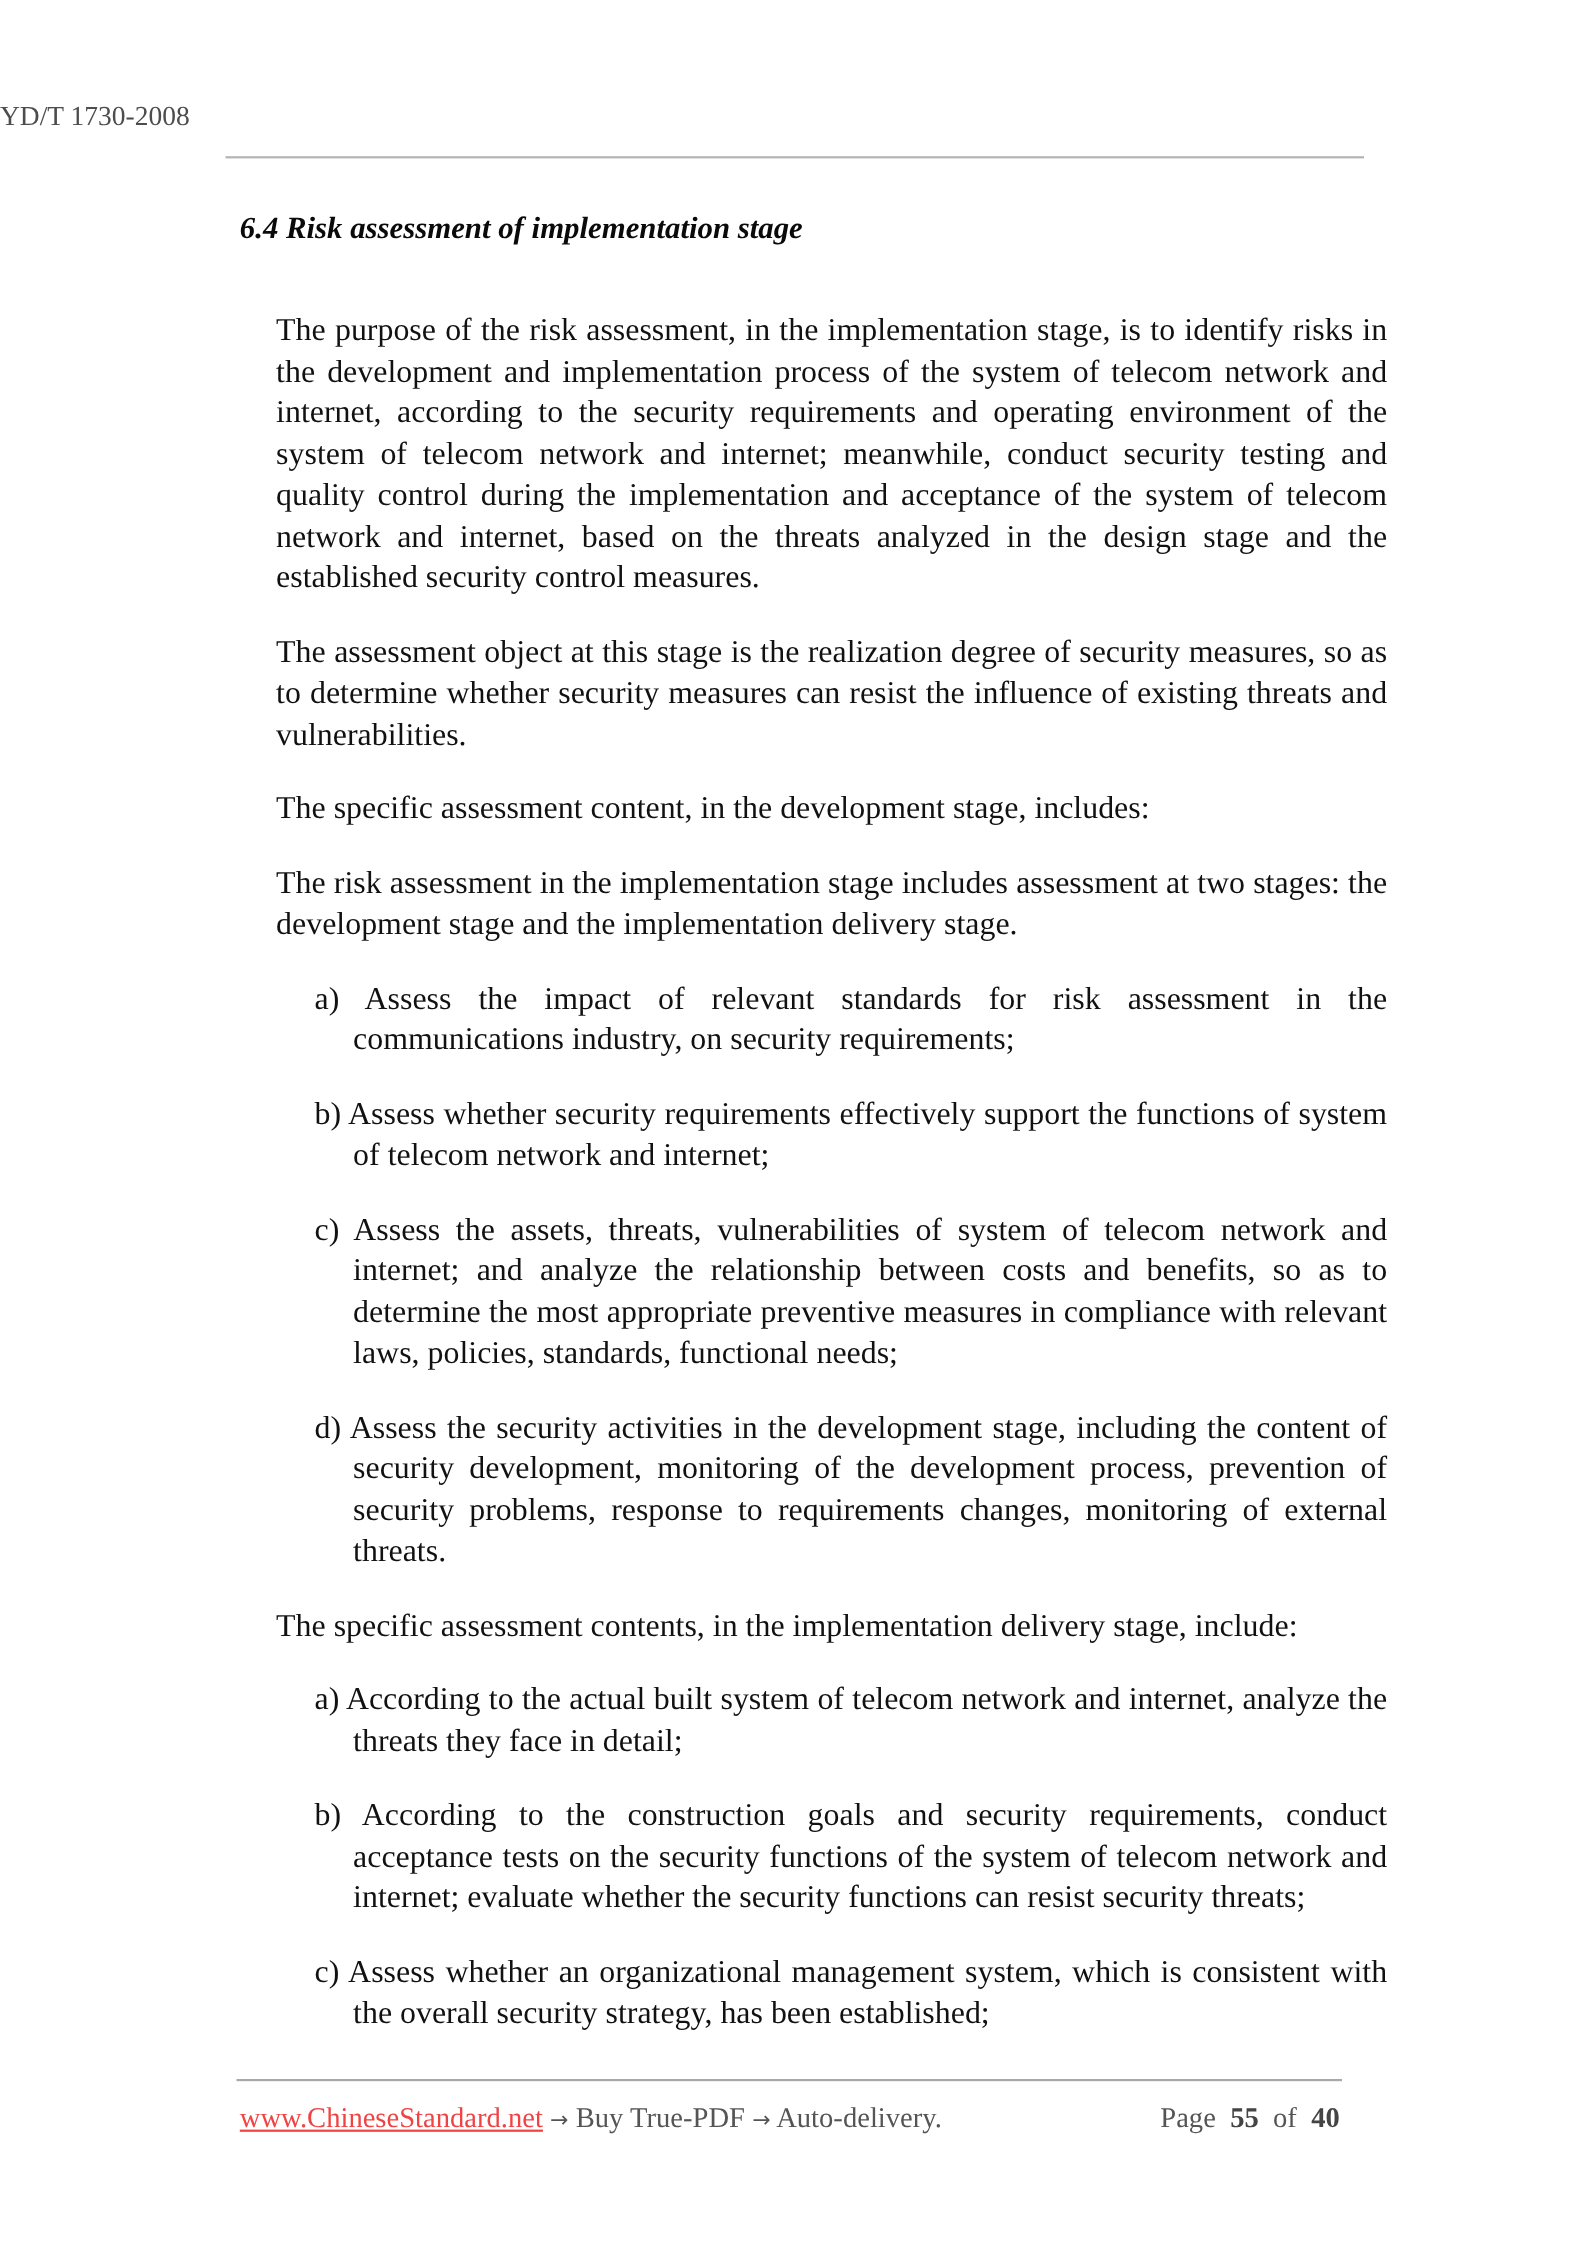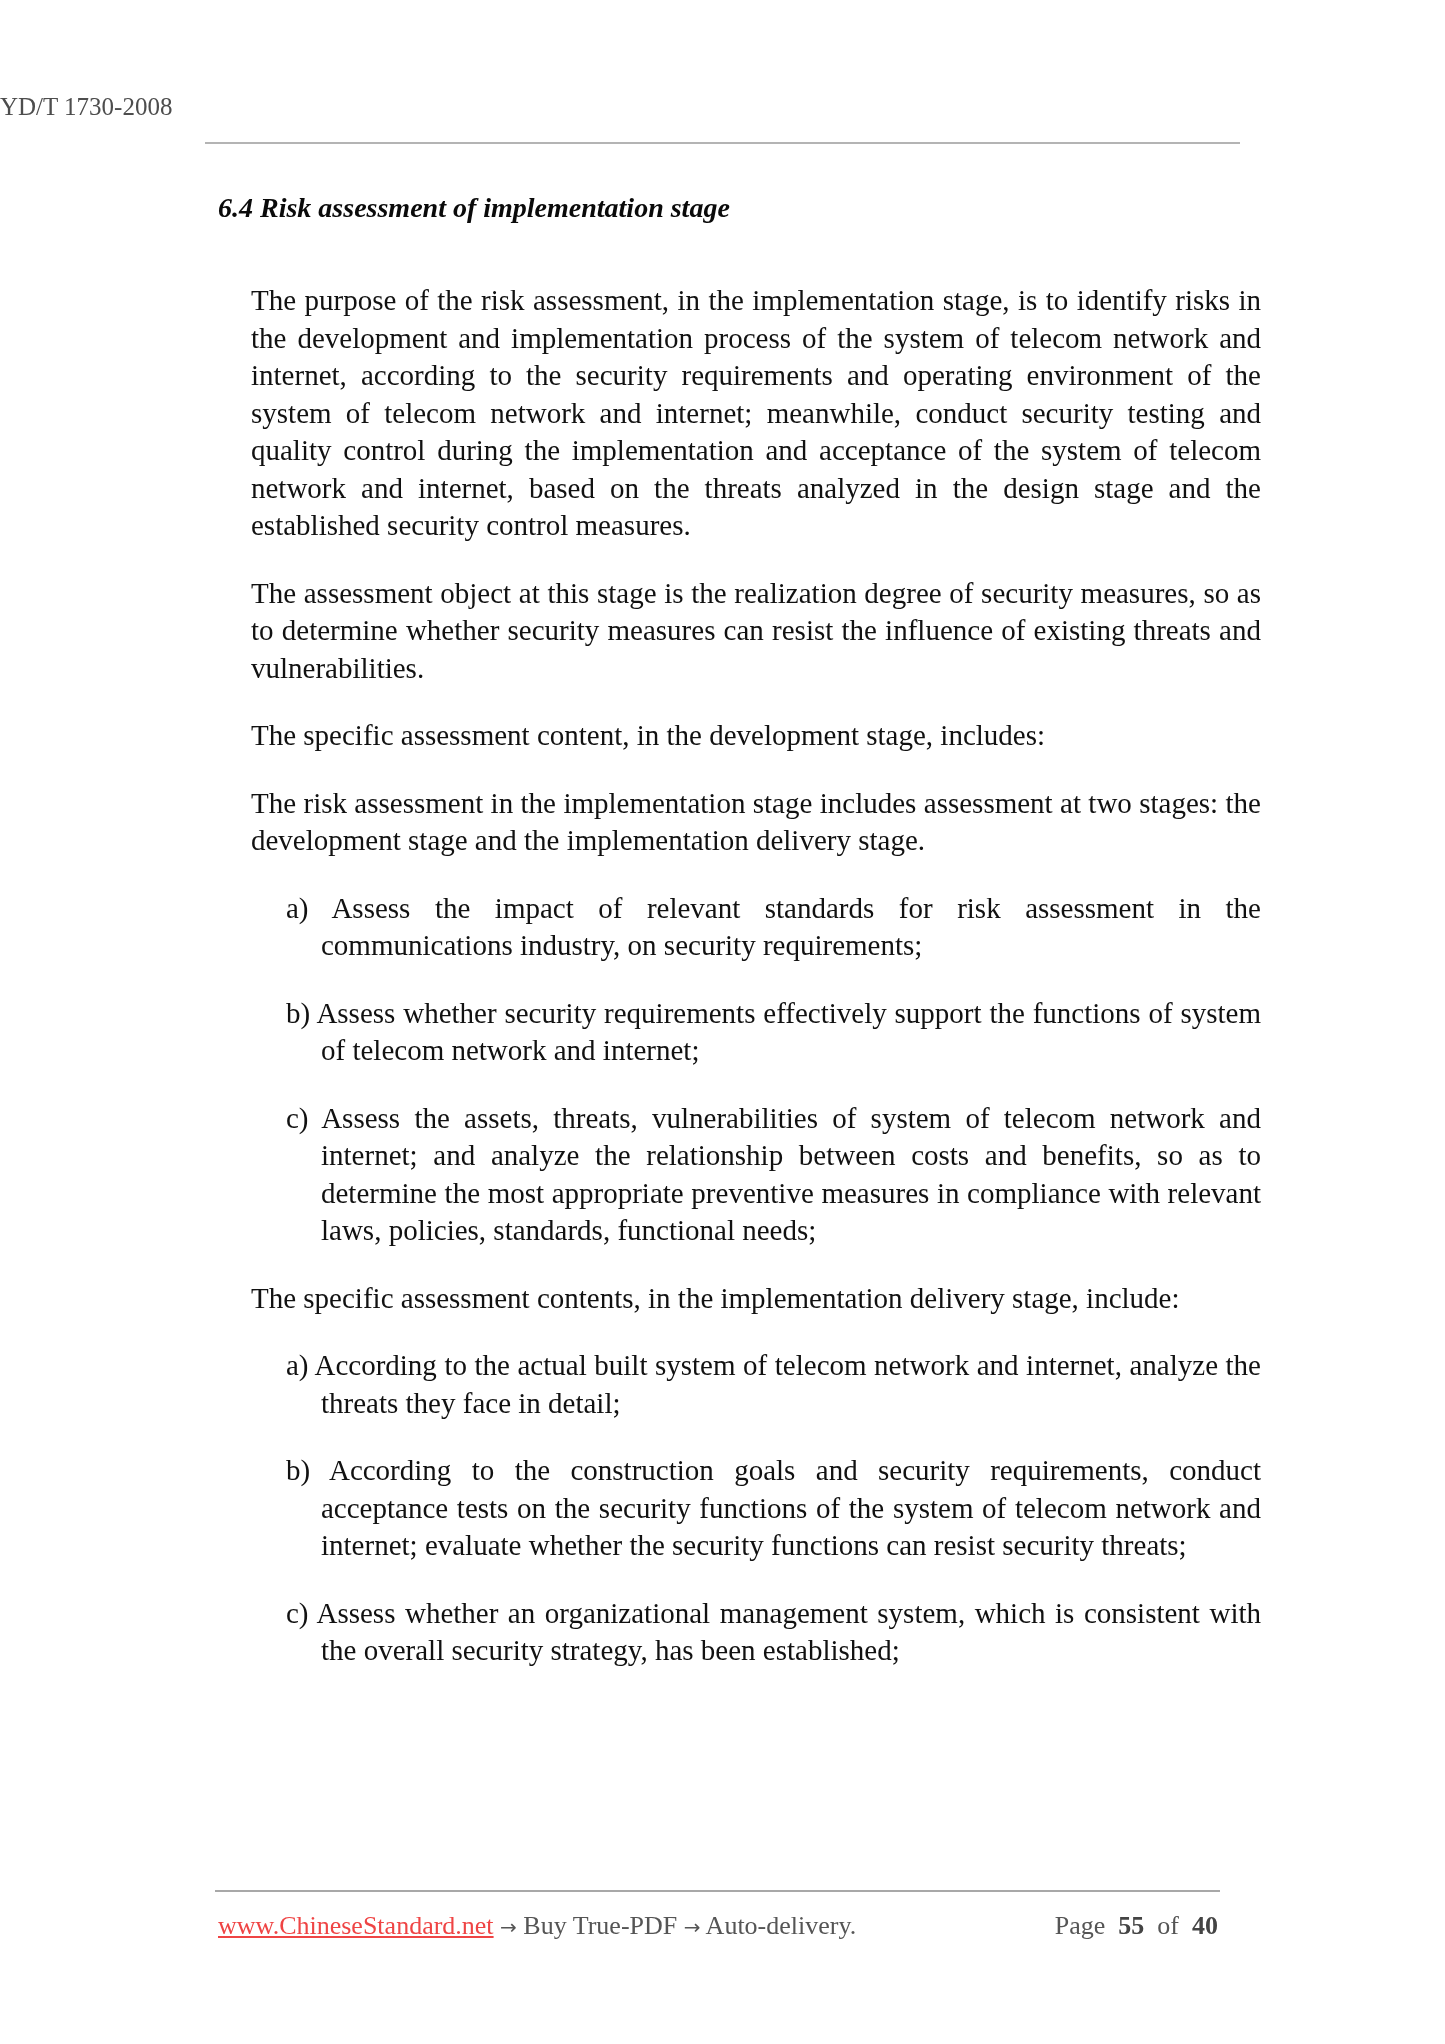--- a/index.html
+++ b/index.html
@@ -108,20 +108,21 @@
 <div class="content">
   <p class="para">The purpose of the risk assessment, in the implementation stage, is to identify risks in the development and implementation process of the system of telecom network and internet, according to the security requirements and operating environment of the system of telecom network and internet; meanwhile, conduct security testing and quality control during the implementation and acceptance of the system of telecom network and internet, based on the threats analyzed in the design stage and the established security control measures.</p>
   <p class="para">The assessment object at this stage is the realization degree of security measures, so as to determine whether security measures can resist the influence of existing threats and vulnerabilities.</p>
   <p class="para">The specific assessment content, in the development stage, includes:</p>
   <p class="para">The risk assessment in the implementation stage includes assessment at two stages: the development stage and the implementation delivery stage.</p>
 
   <div>
     <p class="list-item">a) Assess the impact of relevant standards for risk assessment in the communications industry, on security requirements;</p>
     <p class="list-item">b) Assess whether security requirements effectively support the functions of system of telecom network and internet;</p>
     <p class="list-item">c) Assess the assets, threats, vulnerabilities of system of telecom network and internet; and analyze the relationship between costs and benefits, so as to determine the most appropriate preventive measures in compliance with relevant laws, policies, standards, functional needs;</p>
+    <p class="list-item">d) Assess the security activities in the development stage, including the content of security development, monitoring of the development process, prevention of security problems, response to requirements changes, monitoring of external threats.</p>
   </div>
 
   <p class="para">The specific assessment contents, in the implementation delivery stage, include:</p>
 
   <div>
     <p class="list-item">a) According to the actual built system of telecom network and internet, analyze the threats they face in detail;</p>
     <p class="list-item">b) According to the construction goals and security requirements, conduct acceptance tests on the security functions of the system of telecom network and internet; evaluate whether the security functions can resist security threats;</p>
     <p class="list-item">c) Assess whether an organizational management system, which is consistent with the overall security strategy, has been established;</p>
   </div>
 </div>

